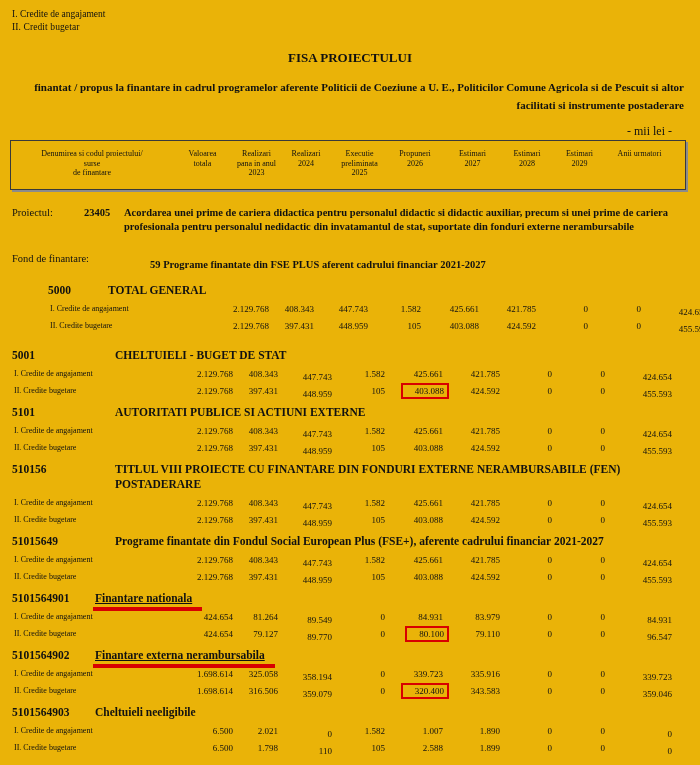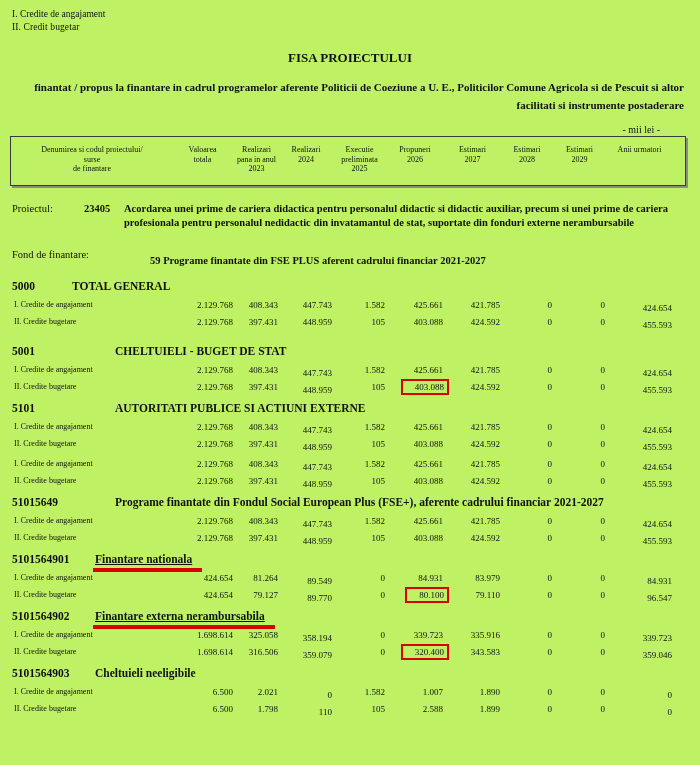--- a/index.html
+++ b/index.html
@@ -1,47 +1,47 @@
 <!DOCTYPE html>
 <html style="--accent: #d80000;"><head>
 <meta charset="utf-8">
 <style>
   html,body{margin:0;padding:0;background:#fff;}
   .page{
-    position:relative; width:700px; height:765px; background:#bef264;
+    position:relative; width:700px; height:765px; background:#eab308;
     font-family:"Liberation Serif","DejaVu Serif",serif; color:#111;
     overflow:hidden;
   }
   
   .legend{padding:8px 0 0 12px; font-size:9.5px; line-height:13px;}
   .legend .l2{letter-spacing:.1px;}
   
   .doc-title{text-align:center; font-weight:bold; font-size:13px; margin-top:16px;}
   .doc-subtitle{text-align:right; font-weight:bold; font-size:11px; line-height:18px;
     width:668px; margin:12px auto 0;}
   
-  .mii{font-size:10px; text-align:right; margin:10px 40px 1px 0;}
+  .mii{font-size:12px; text-align:right; margin:10px 28px 1px 0;}
   
   .hbox{margin-left:10px; width:676px; height:50px; border:1px solid #3a3a3a;
     box-shadow:2px 2px 0 #8b8b8b; padding-top:8px; box-sizing:border-box;}
   .hrow{display:grid; margin-left:2px;
     grid-template-columns:158px 63px 45px 54px 53px 58px 57px 52px 53px 67px;}
   .hcell{font-size:8px; line-height:9.5px; text-align:center; white-space:pre-line;}
   
   .project{display:grid; grid-template-columns:72px 40px 1fr; margin:16px 14px 0 12px;
     font-size:10.5px; line-height:13.5px;}
   .p-code{font-weight:bold;}
   .p-desc{font-weight:bold; padding-right:10px;}
   
   .fund{position:relative; margin:20px 0 0 12px; font-size:10.5px; height:14px;}
   .f-val{position:absolute; left:138px; top:6px; font-weight:bold; white-space:nowrap;}
   
   .sections{margin-top:16px;}
   .section{margin-bottom:8px;}
-  .section:first-child{margin-bottom:16px;}
+  .section:first-child{margin-bottom:16px;padding-left:36px;}
   .sec-heading{display:flex; margin-left:12px; font-weight:bold; font-size:11.5px;
     line-height:15px; margin-bottom:5px;}
   .sec-code{flex:0 0 103px;}
   .indent-s .sec-code{flex-basis:60px;}
   .indent-m .sec-code{flex-basis:83px;}
   .sec-title{flex:1;}
   .sec-title-text{display:inline-block; position:relative; max-width:555px;
     white-space:pre-line;}
   .sec-title-text.marked{text-decoration:underline; text-decoration-thickness:1px;}
   .sec-title-text.marked::after{content:""; position:absolute; left:-2px; right:-10px;
@@ -195,20 +195,25 @@
           <div class="cell num v2"><span>448.959</span></div>
           <div class="cell num v3"><span>105</span></div>
           <div class="cell num v4"><span>403.088</span></div>
           <div class="cell num v5"><span>424.592</span></div>
           <div class="cell num v6"><span>0</span></div>
           <div class="cell num v7"><span>0</span></div>
           <div class="cell num v8"><span>455.593</span></div>
         </div>
       </div>
       <div class="section">
+        <div class="sec-heading indent-l">
+          <span class="sec-code">510156</span>
+          <span class="sec-title"><span class="sec-title-text">TITLUL VIII PROIECTE CU FINANTARE DIN FONDURI EXTERNE NERAMBURSABILE (FEN)
+POSTADERARE</span></span>
+        </div>
         <div class="trow">
           <div class="cell lab">I.  Credite de angajament</div>
           <div class="cell num v0"><span>2.129.768</span></div>
           <div class="cell num v1"><span>408.343</span></div>
           <div class="cell num v2"><span>447.743</span></div>
           <div class="cell num v3"><span>1.582</span></div>
           <div class="cell num v4"><span>425.661</span></div>
           <div class="cell num v5"><span>421.785</span></div>
           <div class="cell num v6"><span>0</span></div>
           <div class="cell num v7"><span>0</span></div>

